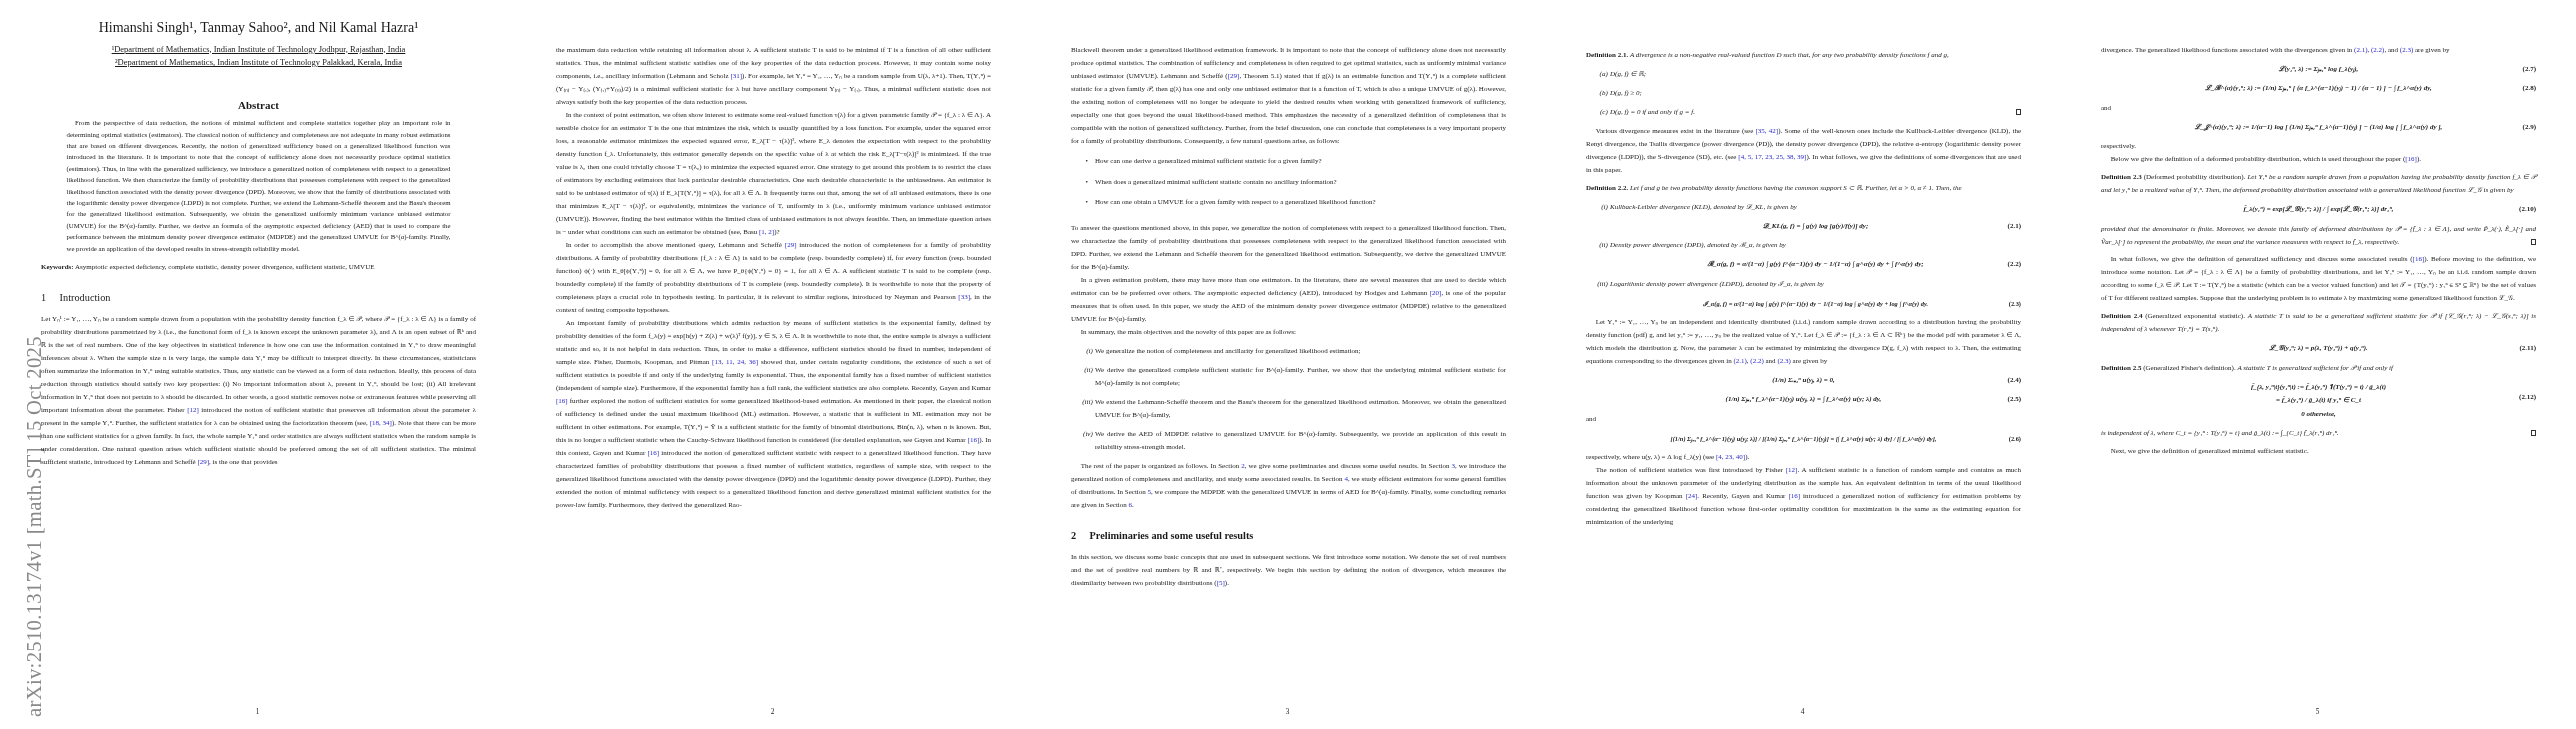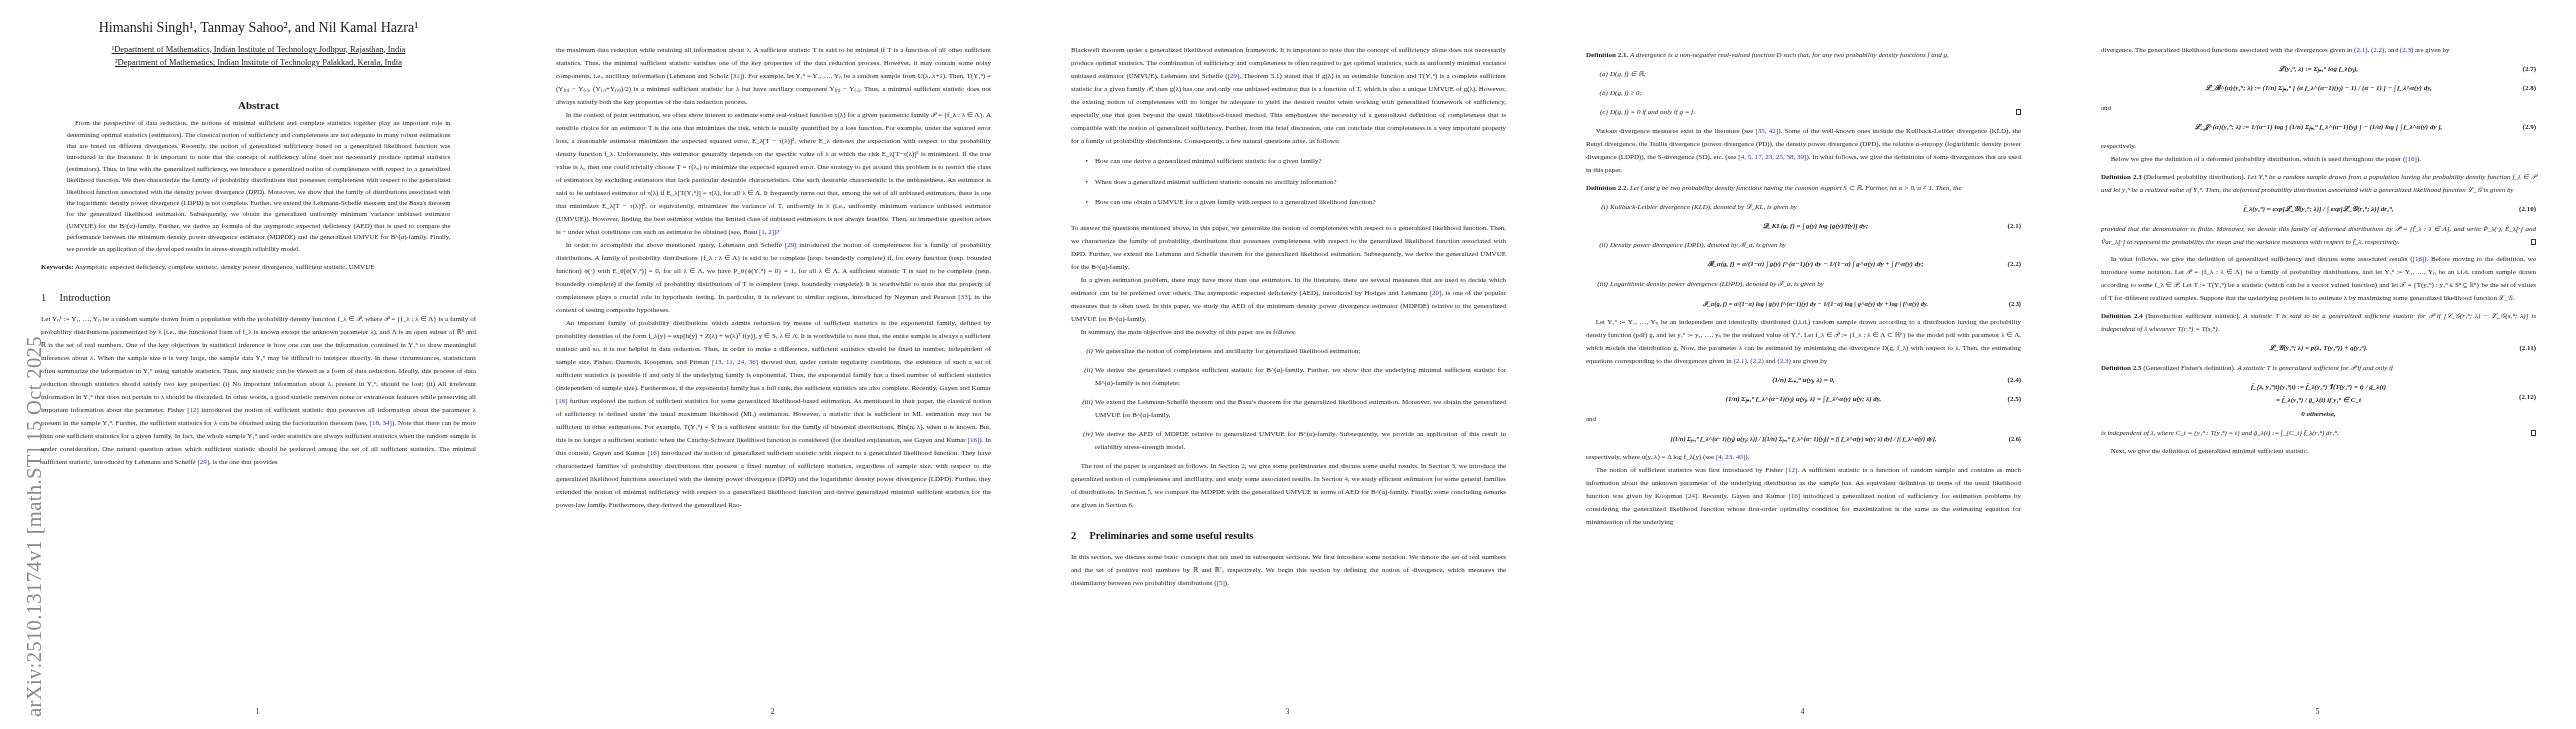--- a/index.html
+++ b/index.html
@@ -186,21 +186,21 @@
         <span>(Deformed probability distribution).</span>
         <span class="it">Let Y₁ⁿ be a random sample drawn from a population having the probability density function f_λ ∈ 𝒫 and let y₁ⁿ be a realized value of Y₁ⁿ. Then, the deformed probability distribution associated with a generalized likelihood function ℒ_𝒢 is given by</span>
       </p>
       <div class="eq"><span>f̃_λ(y₁ⁿ) = exp[ℒ_𝒢(y₁ⁿ; λ)] / ∫ exp[ℒ_𝒢(r₁ⁿ; λ)] dr₁ⁿ,</span><span class="eqn">(2.10)</span></div>
       <p class="it"><span>provided that the denominator is finite. Moreover, we denote this family of deformed distributions by 𝒫̃ = {f̃_λ : λ ∈ Λ}, and write P̃_λ(·), Ẽ_λ[·] and Ṽar_λ[·] to represent the probability, the mean and the variance measures with respect to f̃_λ, respectively.</span><span class="qed"></span></p>
       <p class="indent" style="margin-top:4.9px;">
         <span>In what follows, we give the definition of generalized sufficiency and discuss some associated results (</span><a class="cite">[16]</a><span>). Before moving to the definition, we introduce some notation. Let 𝒫 = {f_λ : λ ∈ Λ} be a family of probability distributions, and let Y₁ⁿ := Y₁, …, Yₙ be an i.i.d. random sample drawn according to some f_λ ∈ 𝒫. Let T := T(Y₁ⁿ) be a statistic (which can be a vector valued function) and let 𝒯 = {T(y₁ⁿ) : y₁ⁿ ∈ Sⁿ ⊆ ℝⁿ} be the set of values of T for different realized samples. Suppose that the underlying problem is to estimate λ by maximizing some generalized likelihood function ℒ_𝒢.</span>
       </p>
       <p class="def">
         <b>Definition 2.4</b>
-        <span>(Introduction sufficient statistic).</span>
+        <span>(Generalized exponential statistic).</span>
         <span class="it">A statistic T is said to be a generalized sufficient statistic for 𝒫 if [ℒ_𝒢(r₁ⁿ; λ) − ℒ_𝒢(s₁ⁿ; λ)] is independent of λ whenever T(r₁ⁿ) = T(s₁ⁿ).</span>
       </p>
       <div class="eq"><span>ℒ_𝒢(y₁ⁿ; λ) = p(λ, T(y₁ⁿ)) + q(y₁ⁿ).</span><span class="eqn">(2.11)</span></div>
       <p class="def">
         <b>Definition 2.5</b>
         <span>(Generalized Fisher's definition).</span>
         <span class="it">A statistic T is generalized sufficient for 𝒫 if and only if</span>
       </p>
       <div class="eq">
         <div>f̃_{λ, y₁ⁿ|t}(y₁ⁿ|t) := f̃_λ(y₁ⁿ) 𝟏(T(y₁ⁿ) = t) / g̃_λ(t)</div>

